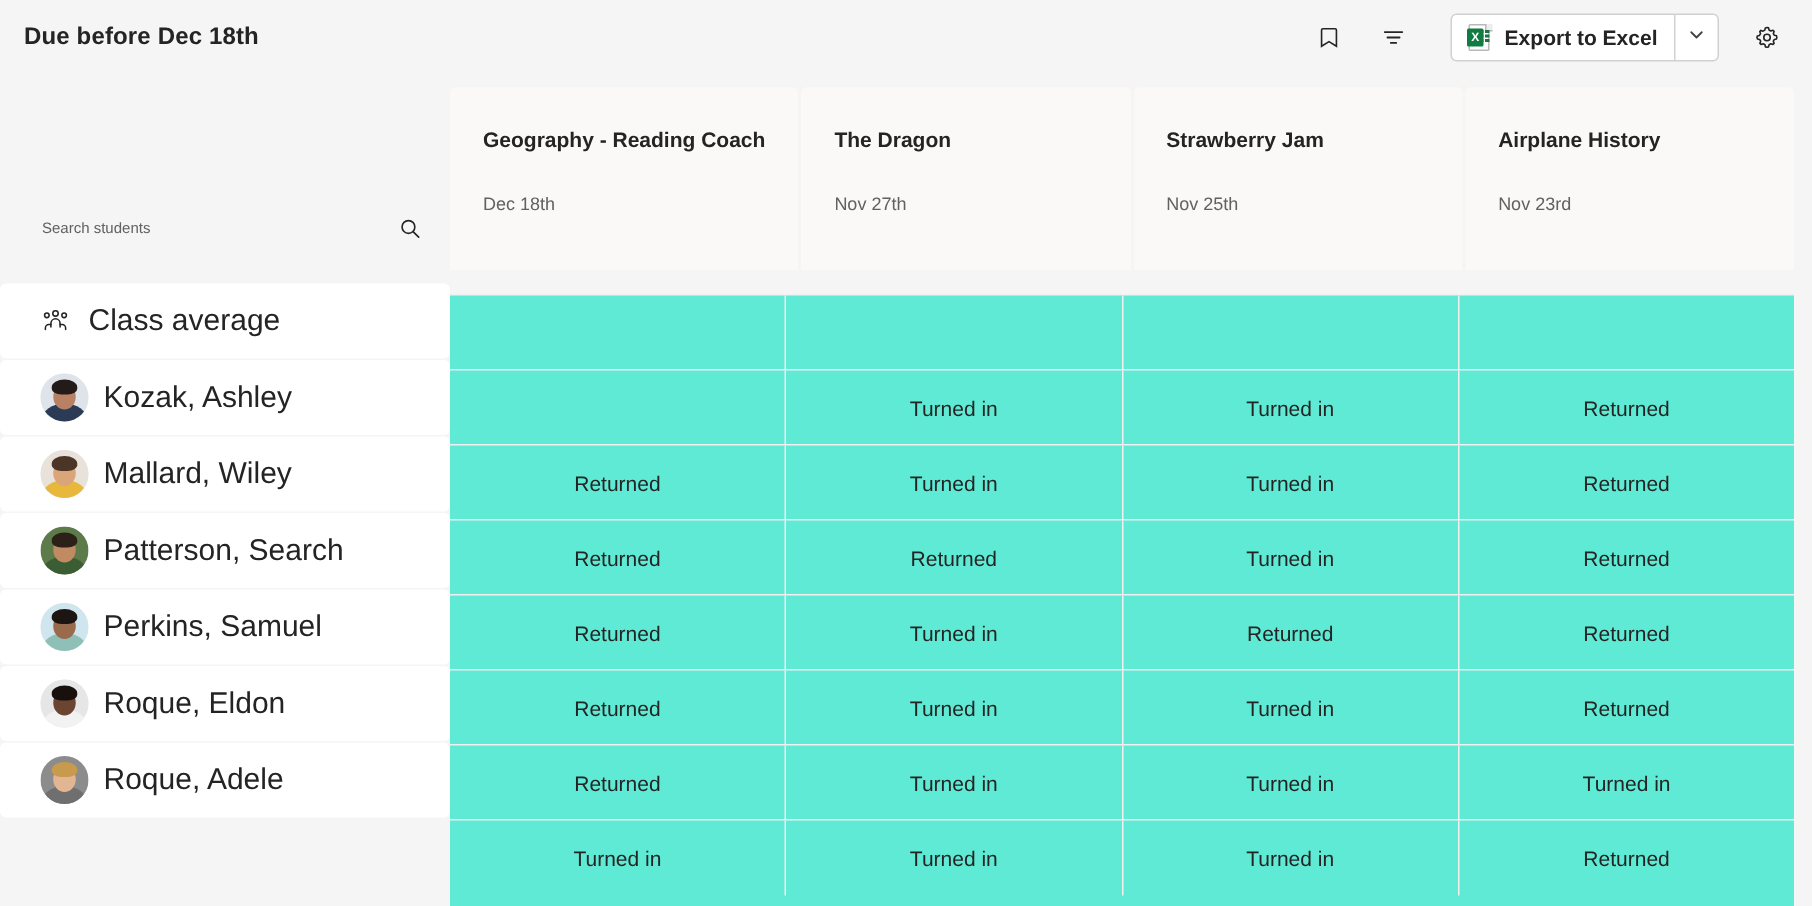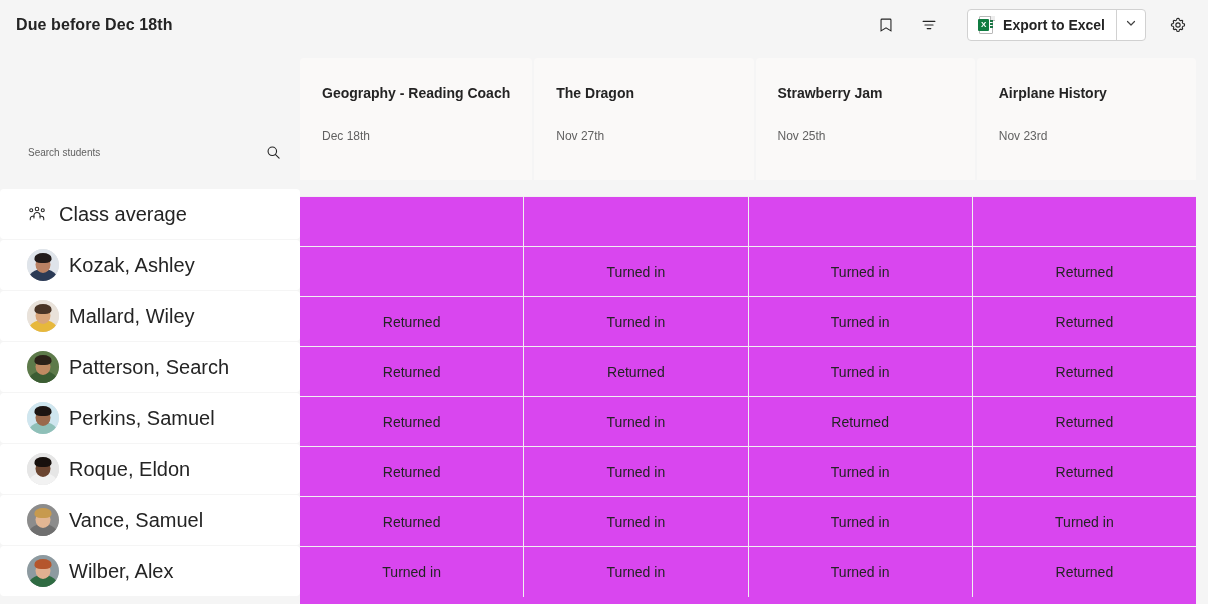--- a/index.html
+++ b/index.html
@@ -250,21 +250,21 @@
     white-space: nowrap;
   }
   .assignment-date {
     margin-top: 27px;
     font-size: 12px;
     color: #616161;
   }
 
   .grid-body {
     flex: 1 1 auto;
-    background: #d946ef;
+    background: #5eead4;
     border-top: 1px solid #f0f0f0;
     display: flex;
     flex-direction: column;
   }
   .grid-row {
     height: 50px;
     display: flex;
     border-bottom: 1px solid #f0f0f0;
   }
   .grid-row:last-child { border-bottom: none; }
@@ -412,30 +412,21 @@
           </span>
           <span class="name-label">Roque, Eldon</span>
         </div>
         <div class="name-row">
           <span class="avatar">
             <span class="bg" style="background:#8c8c8c"></span>
             <span class="body" style="width:30px;height:18px;background:#6f6f6f"></span>
             <span class="head" style="top:7px;width:15px;height:17px;background:#e2b693"></span>
             <span class="hair" style="top:4px;width:17px;height:10px;background:#c79a4e"></span>
           </span>
-          <span class="name-label">Vance, Samuel</span>
-        </div>
-        <div class="name-row">
-          <span class="avatar">
-            <span class="bg" style="background:#8d9aa0"></span>
-            <span class="body" style="width:30px;height:18px;background:#2f6b42"></span>
-            <span class="head" style="top:7px;width:15px;height:17px;background:#e0b091"></span>
-            <span class="hair" style="top:4px;width:17px;height:10px;background:#b5562c"></span>
-          </span>
-          <span class="name-label">Wilber, Alex</span>
+          <span class="name-label">Roque, Adele</span>
         </div>
       </div>
   </div>
 
   <div class="grid-pane">
     <div class="head-row">
         <div class="head-cell">
           <div class="assignment-title">Geography - Reading Coach</div>
           <div class="assignment-date">Dec 18th</div>
         </div>

